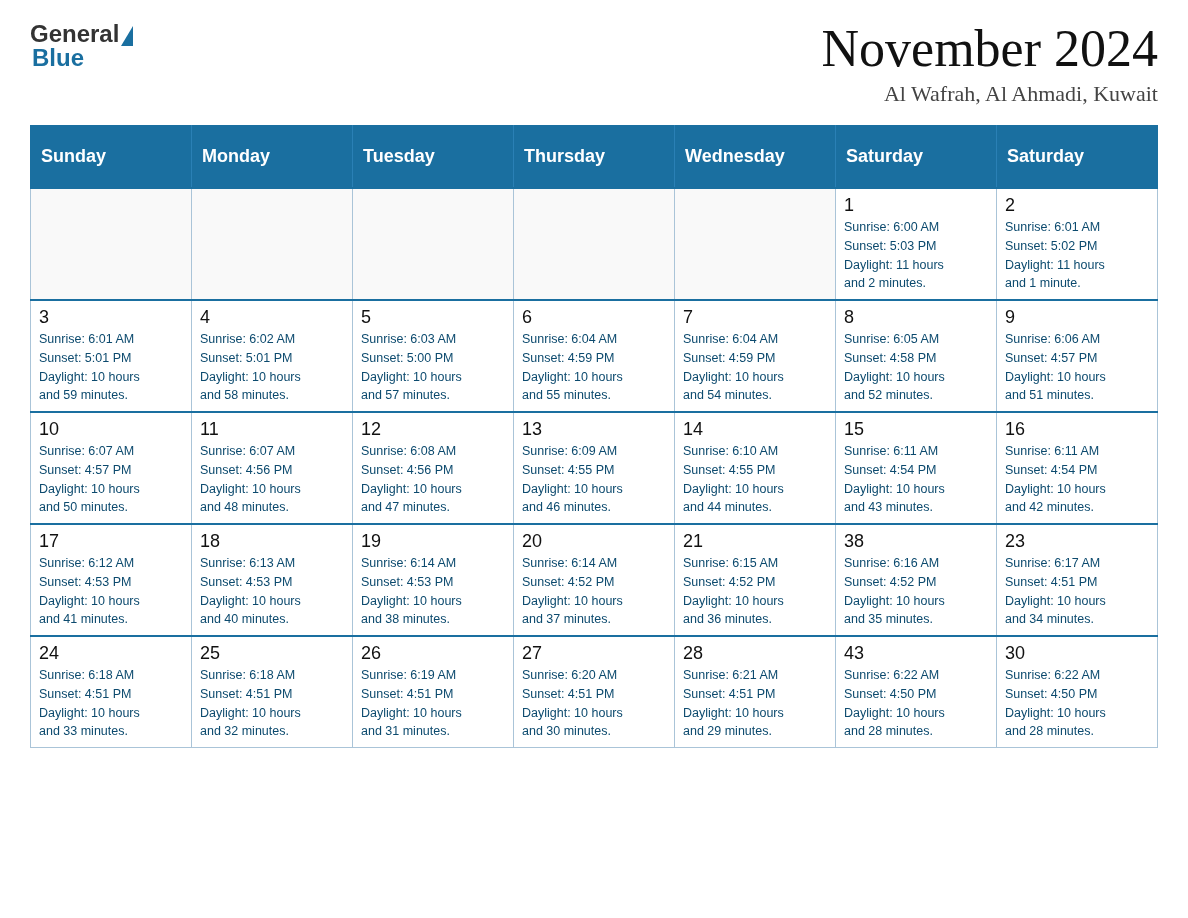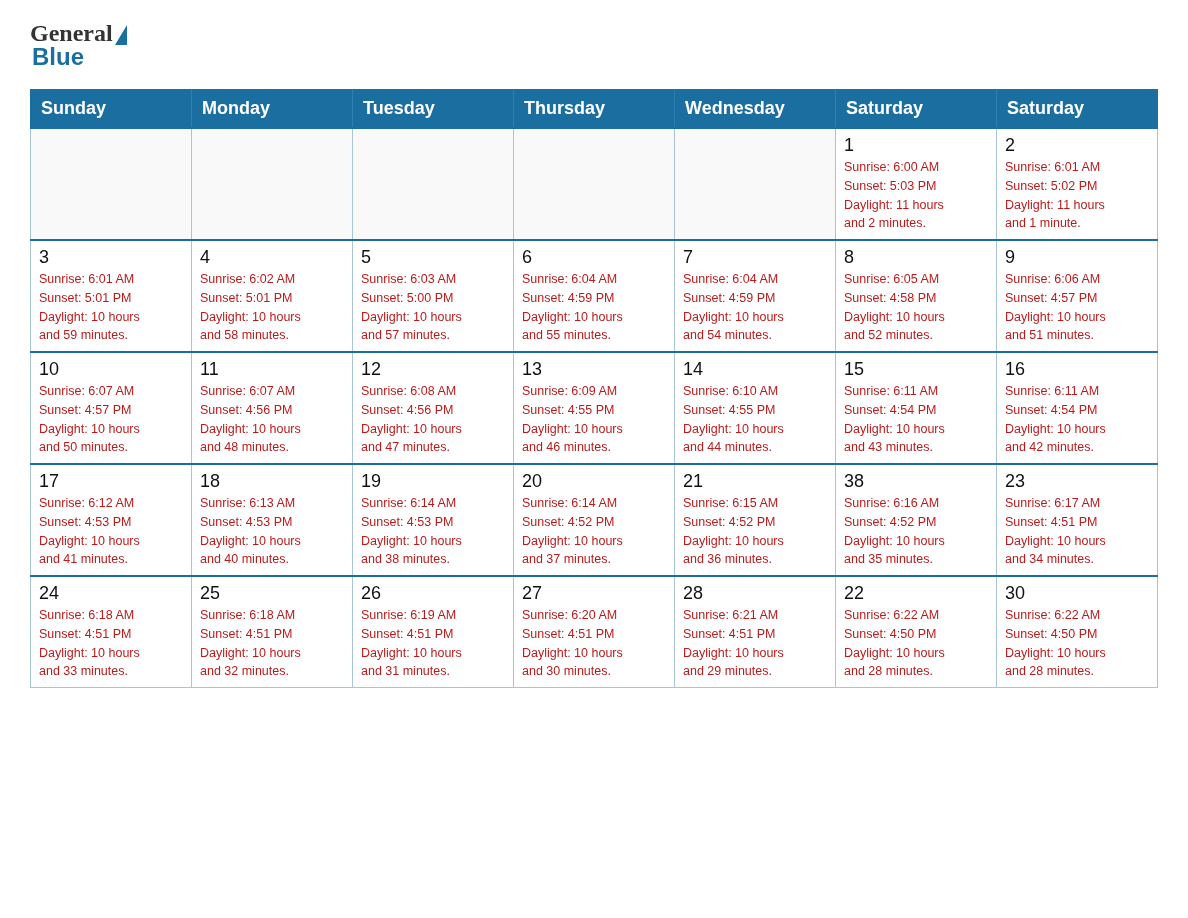--- a/index.html
+++ b/index.html
@@ -21,21 +21,20 @@
       display: flex;
       flex-direction: column;
       align-items: flex-start;
     }
     .logo-top {
       font-size: 22px;
       font-weight: bold;
       color: #333;
       display: flex;
       align-items: center;
-      font-family: Liberation Serif, serif;
     }
     .logo-general { color: #333; font-weight: bold; font-size: 24px; }
     .logo-triangle {
       display: inline-block;
       width: 0;
       height: 0;
       border-left: 12px solid transparent;
       border-right: 0px solid transparent;
       border-bottom: 20px solid #1a6fa0;
       margin-left: 2px;
@@ -59,21 +58,21 @@
     .calendar {
       width: 100%;
       border-collapse: collapse;
       border: 1.5px solid #1a6fa0;
     }
     .calendar th {
       background: #1a6fa0;
       color: #fff;
       font-size: 18px;
       font-weight: bold;
-      padding: 8px 10px;
+      padding: 20px 10px;
       text-align: left;
       border-right: 1px solid #2a80b5;
     }
     .calendar th:last-child { border-right: none; margin-left: 13px; }
     .calendar td {
       vertical-align: top;
       border: 1px solid #aac4d8;
       padding: 6px 8px;
       width: 14.28%;
       min-height: 100px;
@@ -84,38 +83,42 @@
     .calendar tbody tr:last-child { border-bottom: none; }
     .day-number {
       font-size: 18px;
       color: #111;
       font-weight: normal;
       display: block;
       margin-bottom: 2px;
     }
     .day-info {
       font-size: 12.5px;
-      color: #b91c1c;
+      color: #0c4a6e;
       line-height: 1.5;
     }
     .empty-cell { background: #f9f9f9; }
   </style>
 </head>
 <body>
 
 <div class="header">
   <div class="logo">
     <div class="logo-top">
       <span class="logo-general">General</span>
       <span class="logo-triangle"></span>
     </div>
     <div style="display:flex; align-items:flex-start;">
       <span class="logo-blue">Blue</span>
     </div>
   </div>
+  <div class="title-block">
+    <div class="month-title">November 2024</div>
+    <div class="location-title">Al Wafrah, Al Ahmadi, Kuwait</div>
+  </div>
 </div>
 
 <table class="calendar">
   <thead>
     <tr>
     <th>Sunday</th>
         <th>Monday</th>
         <th>Tuesday</th>
         <th>Thursday</th>
         <th>Wednesday</th>
@@ -244,21 +247,21 @@
         </td>
         <td>
           <span class="day-number">27</span>
           <div class="day-info">Sunrise: 6:20 AM<br>Sunset: 4:51 PM<br>Daylight: 10 hours<br>and 30 minutes.</div>
         </td>
         <td>
           <span class="day-number">28</span>
           <div class="day-info">Sunrise: 6:21 AM<br>Sunset: 4:51 PM<br>Daylight: 10 hours<br>and 29 minutes.</div>
         </td>
         <td>
-          <span class="day-number">22</span>
+          <span class="day-number">43</span>
           <div class="day-info">Sunrise: 6:22 AM<br>Sunset: 4:50 PM<br>Daylight: 10 hours<br>and 28 minutes.</div>
         </td>
         <td>
           <span class="day-number">30</span>
           <div class="day-info">Sunrise: 6:22 AM<br>Sunset: 4:50 PM<br>Daylight: 10 hours<br>and 28 minutes.</div>
         </td>
       </tr>
     </tbody>
 </table>
 

